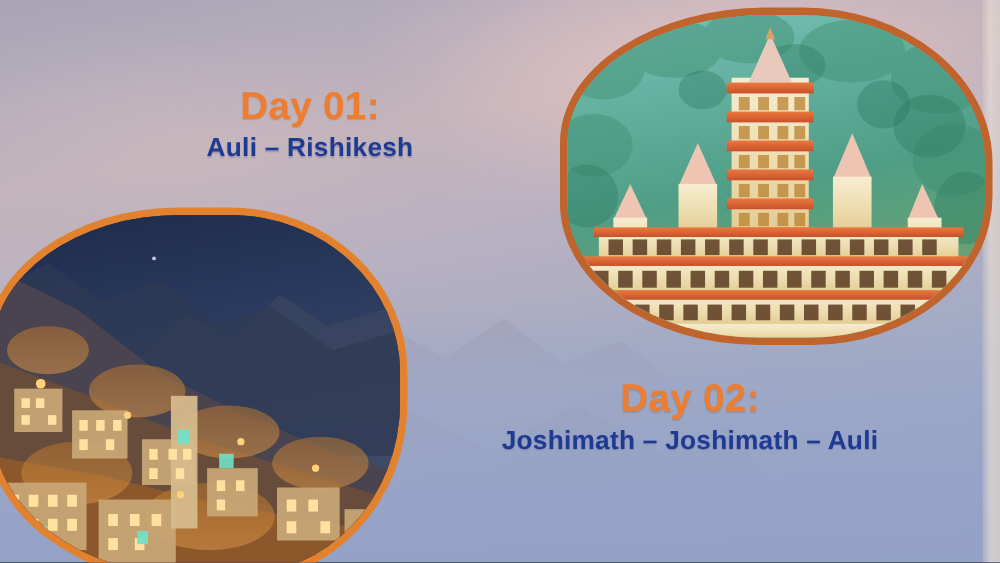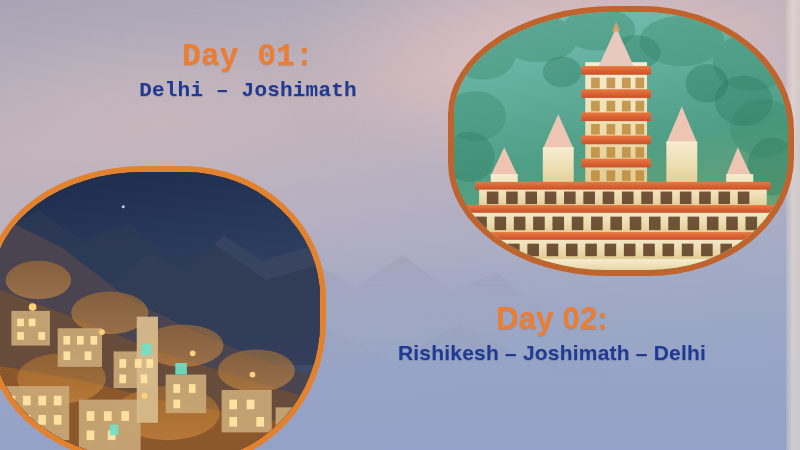--- a/index.html
+++ b/index.html
@@ -174,21 +174,21 @@
   .day-route {
     color: #1F3A93;
     font-weight: bold;
     font-size: 21px;
     line-height: 1.15;
     letter-spacing: 0.2px;
     text-shadow: 0 1px 1px rgba(20,30,90,0.20);
     margin: 6px 0 0 0;
   }
 
-  .block-day1 { left: 108px; top: 40px; width: 280px; font-family: Liberation Mono, monospace; }
+  .block-day1 { left: 108px; top: 68px; width: 280px; }
   .block-day2 { left: 352px; top: 302px; width: 400px; }
   .block-day2 .day-title { font-size: 31px; text-align: center; }
   .block-day2 .day-route { font-size: 21px; }
 </style>
 </head>
 <body>
 
 <div class="slide">
 
   <div class="bg-base"></div>
@@ -445,21 +445,21 @@
         <circle cx="268" cy="210" r="3"></circle>
         <circle cx="156" cy="232" r="3"></circle>
       </g>
 
       <circle cx="134" cy="36" r="1.6" fill="#e8eeff" opacity="0.8"></circle>
     </svg>
   </div>
 
   <div class="txt-block block-day1">
     <div class="day-title">Day 01:</div>
-    <div class="day-route">Delhi – Joshimath</div>
+    <div class="day-route">Auli – Rishikesh</div>
   </div>
 
   <div class="txt-block block-day2">
     <div class="day-title">Day 02:</div>
-    <div class="day-route">Rishikesh – Joshimath – Delhi</div>
+    <div class="day-route">Joshimath – Joshimath – Auli</div>
   </div>
 
 </div>
 
 </body></html>

